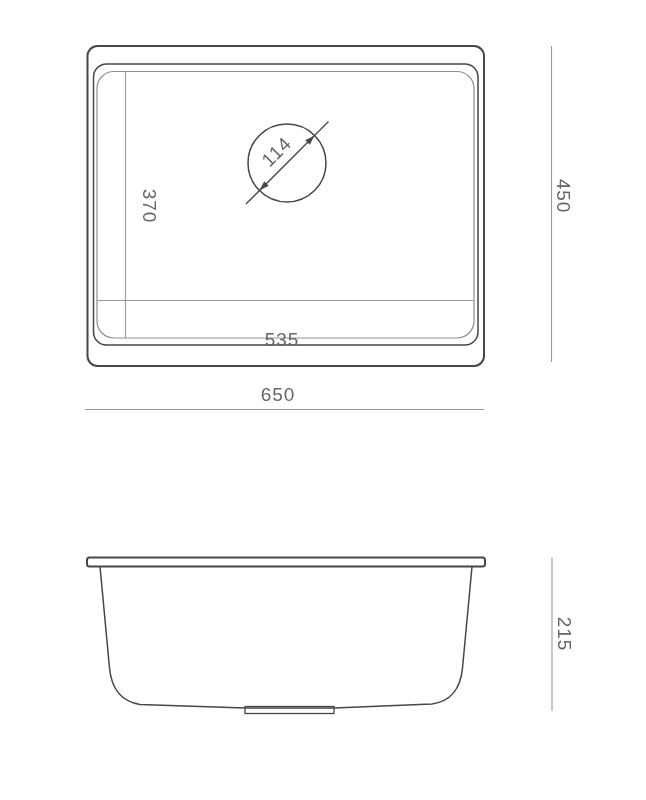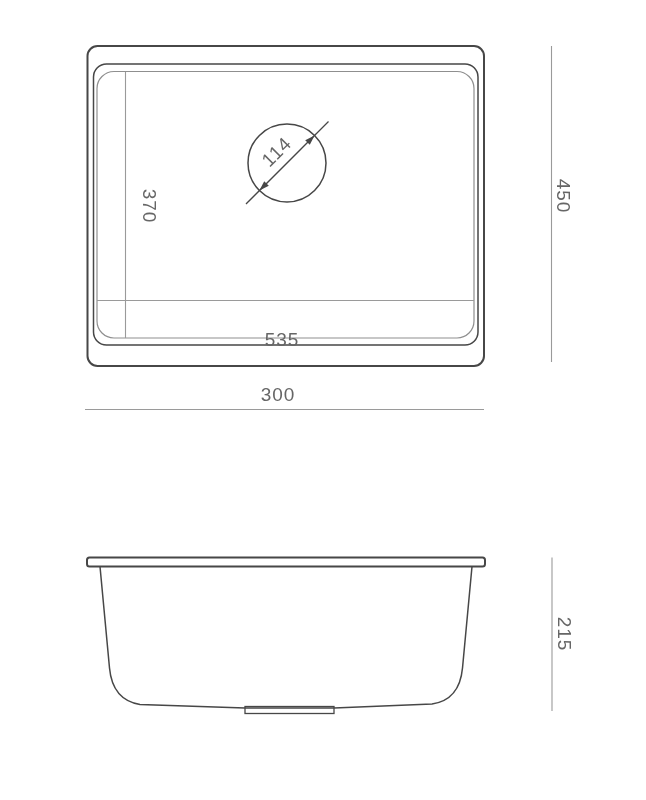--- a/index.html
+++ b/index.html
@@ -79,19 +79,19 @@
       <line x1="552" y1="557.5" x2="552" y2="711" class="dim"></line>
     </g>
   </svg>
 
   <div class="dimlabel rot-45" style="left:277px;top:152px;">114</div>
 
   <div class="dimlabel rot90" style="left:149px;top:206px;">370</div>
 
   <div class="dimlabel" style="left:282px;top:304px;margin-top:36px;">535</div>
 
-  <div class="dimlabel" style="left:278px;top:395px;">300</div>
+  <div class="dimlabel" style="left:278px;top:395px;">650</div>
 
   <div class="dimlabel rot90" style="left:563px;top:196px;">450</div>
 
   <div class="dimlabel rot90" style="left:564px;top:634px;">215</div>
 
 </div>
 
 </body></html>

